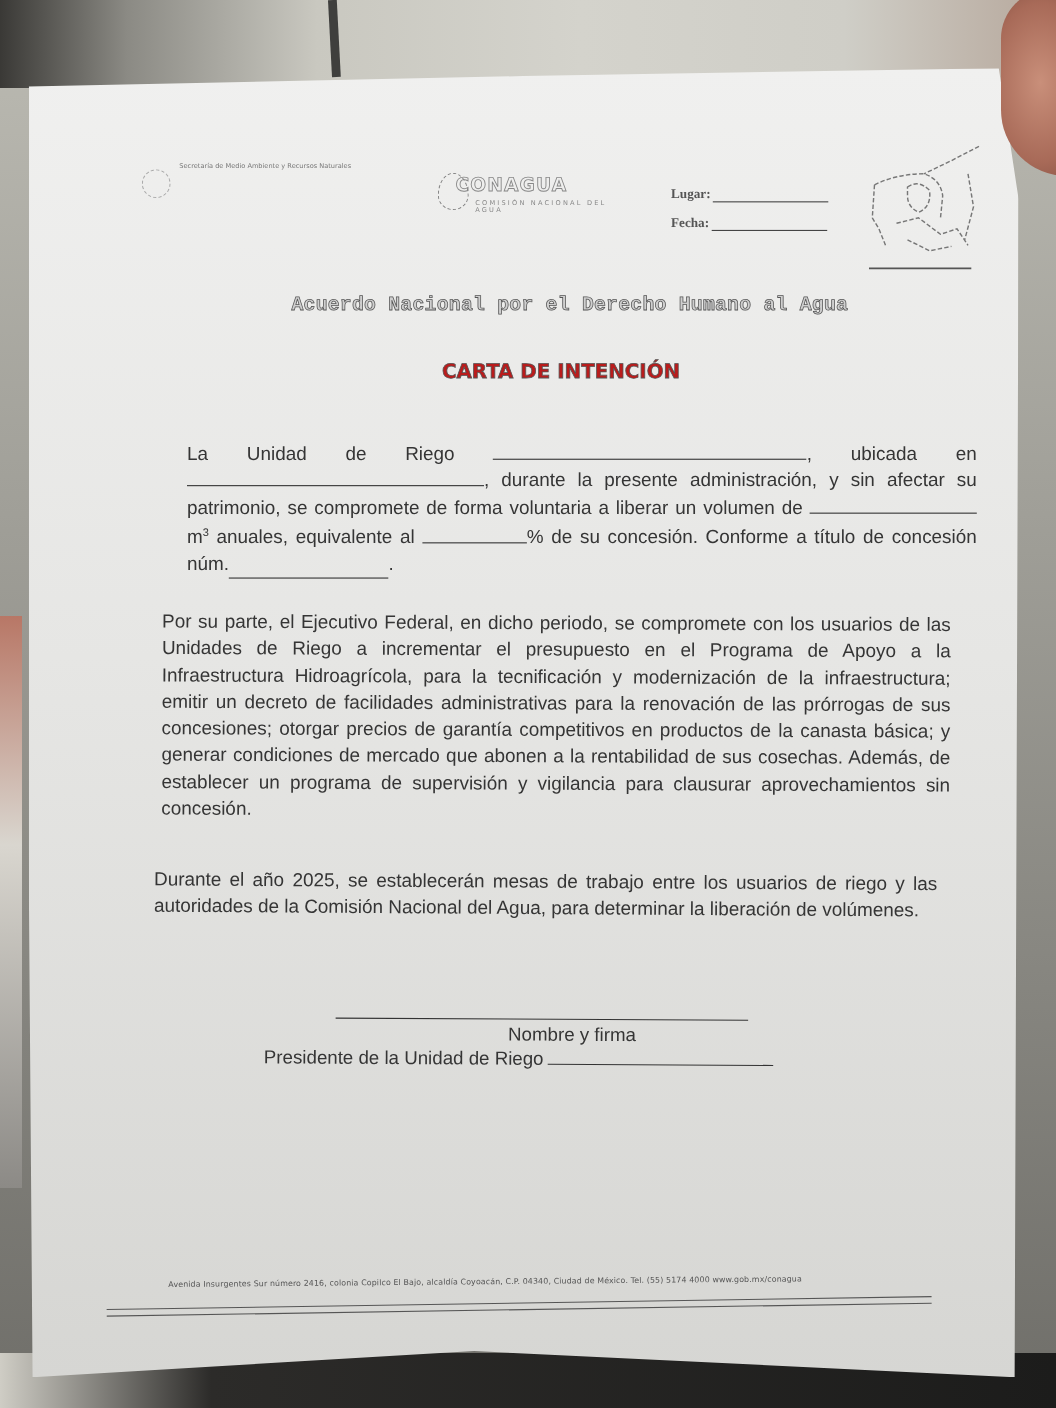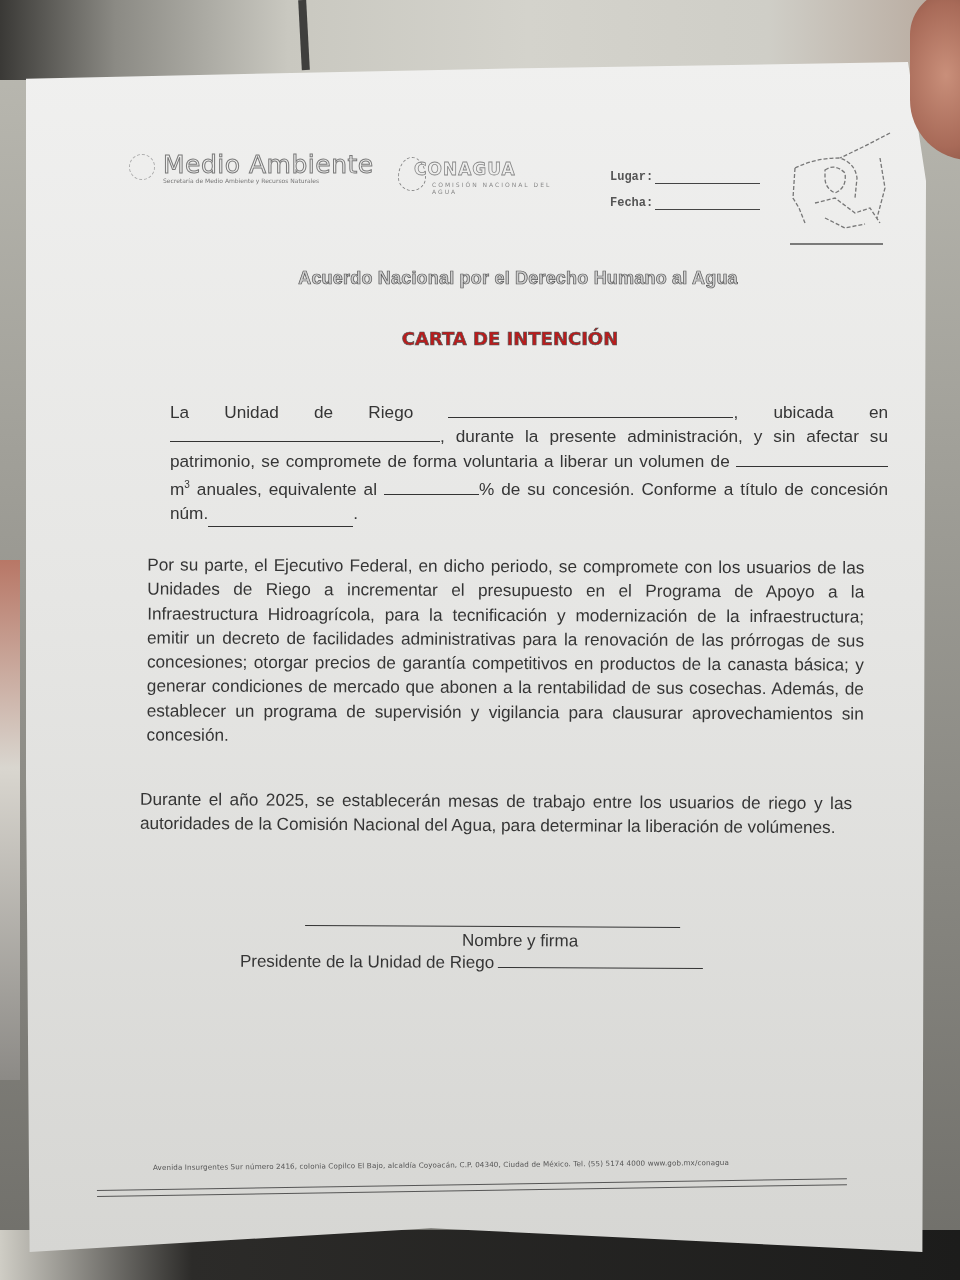--- a/index.html
+++ b/index.html
@@ -42,29 +42,29 @@
       -webkit-text-stroke: 1px #7a7a7a; letter-spacing: 0.5px; margin-left: 38px; display:block;
     }
     .logo-ma .ma-sub { font-size: 6px; color: #777; margin-left: 38px; display:block; margin-top:-2px; }
     .logo-ma .ma-mark { position:absolute; left:4px; top:4px; width:24px; height:24px; border:1px dashed #aaa; border-radius: 50%; }
 
     .logo-cona { position:absolute; left: 398px; top: 157px; width: 160px; height: 40px; }
     .logo-cona .drop { position:absolute; left:0; top:0; width:26px; height:32px; border:1px dashed #888; border-radius: 50% 50% 50% 50% / 60% 60% 40% 40%; }
     .logo-cona .cona-title { position:absolute; left:16px; top:2px; font-size:17px; font-weight:bold; color: transparent; -webkit-text-stroke: 0.8px #888; letter-spacing: 1px; }
     .logo-cona .cona-sub { position:absolute; left:34px; top:24px; font-size:6px; color:#888; letter-spacing: 2px; }
 
-    .meta { position: absolute; left: 610px; top: 158px; font-family: Liberation Mono, monospace; font-size: 12px; font-weight: bold; color: #555; }
+    .meta { position: absolute; left: 610px; top: 158px; font-family: Liberation Serif, serif; font-size: 12px; font-weight: bold; color: #555; }
     .meta .row { display: flex; align-items: flex-end; height: 26px; }
     .meta .line { display:inline-block; width: 105px; border-bottom: 1.5px solid #444; height: 12px; margin-left: 2px; }
 
     .emblem { position:absolute; left: 785px; top: 128px; width: 110px; height: 120px; }
 
     .title-main {
       position: absolute; left: 258px; top: 268px; width: 520px; text-align: center;
-      font-family: Liberation Sans, sans-serif; font-size: 18px; font-weight: bold;
+      font-family: Liberation Mono, monospace; font-size: 18px; font-weight: bold;
       color: #cfcfcf; -webkit-text-stroke: 0.7px #555; letter-spacing: 0.2px;
     }
     .title-sub {
       position: absolute; left: 330px; top: 328px; width: 360px; text-align: center;
       font-family: "DejaVu Sans", sans-serif; font-size: 18px; font-weight: bold;
       color: #b91c1c; -webkit-text-stroke: 0.7px #555;
     }
 
     .p { position: absolute; font-family: "Liberation Sans", sans-serif; font-size: 17.2px; color: #353535; line-height: 24.3px; text-align: justify; }
     .p1 { left: 170px; top: 400px; width: 718px; }
@@ -91,21 +91,20 @@
 <div class="hand-left"></div>
 
 <div class="paper">
   <div class="doc"></div>
 </div>
 
 <div class="hand-tr"></div>
 
 <div class="logo-ma">
   <span class="ma-mark"></span>
-  <span class="ma-title">Medio Ambiente</span>
   <span class="ma-sub">Secretaría de Medio Ambiente y Recursos Naturales</span>
 </div>
 
 <div class="logo-cona">
   <span class="drop"></span>
   <span class="cona-title">CONAGUA</span>
   <span class="cona-sub">COMISIÓN NACIONAL DEL AGUA</span>
 </div>
 
 <div class="meta">

